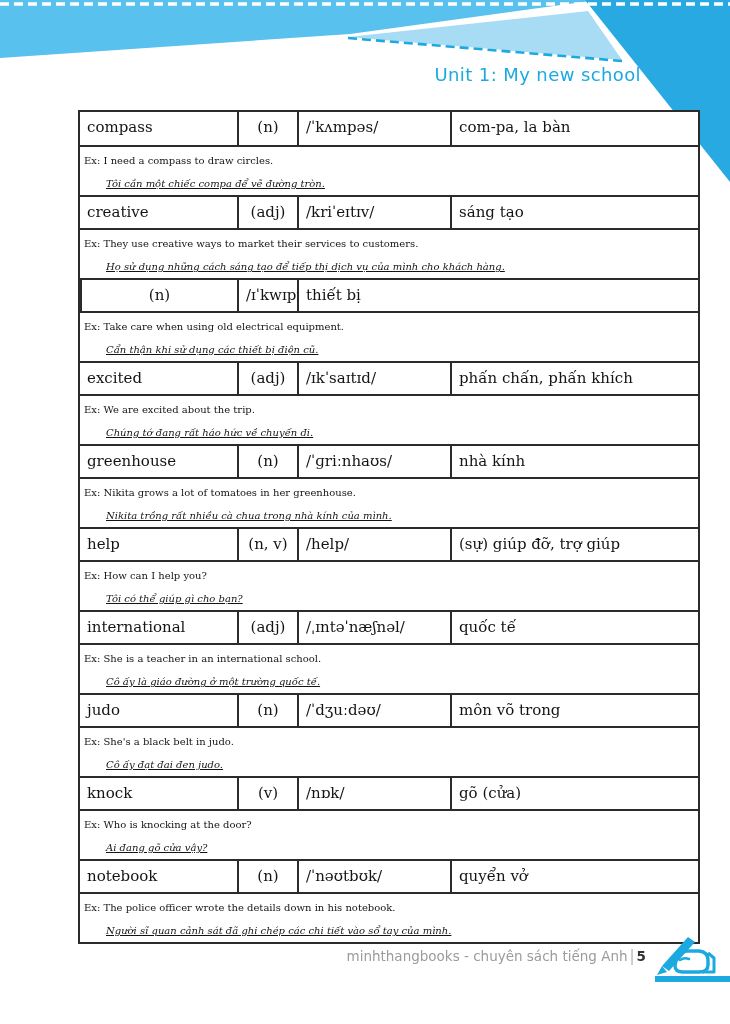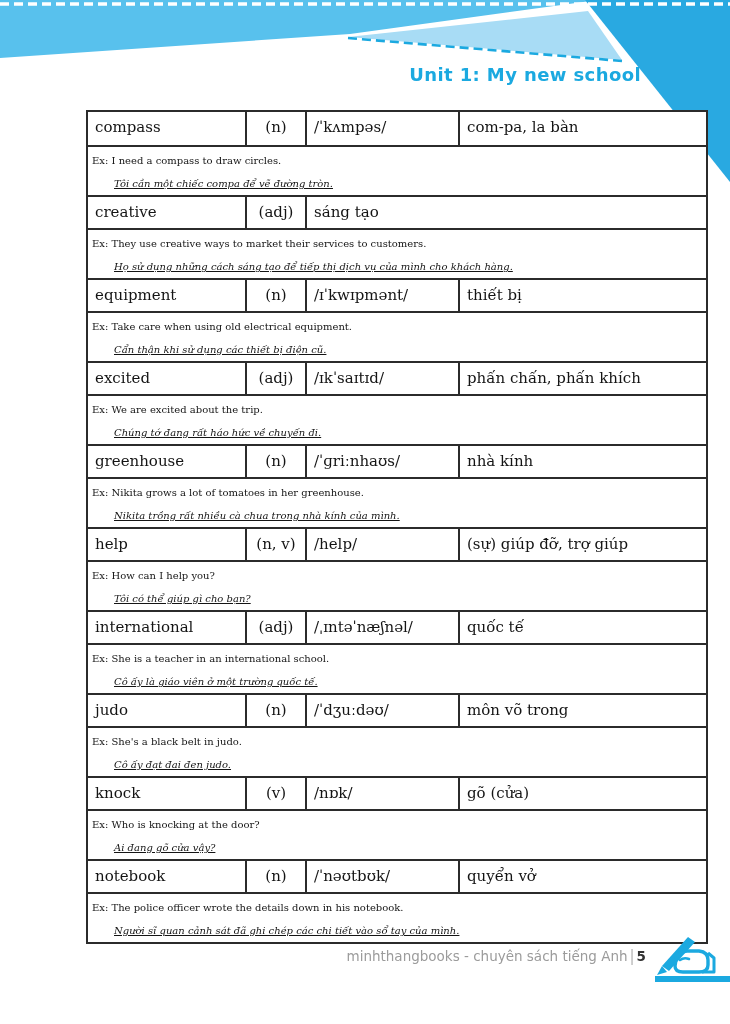--- a/index.html
+++ b/index.html
@@ -12,30 +12,29 @@
     --light-blue:#A8DCF5;
     --accent:#1BA9E0;
     --ink:#141414;
     --line:#2b2b2b;
     --gray:#9b9b9b;
   }
   .header-art{position:absolute;left:0;top:0;width:730px;height:320px;pointer-events:none;}
   .unit-title{
     position:absolute;top:64px;right:89px;
     font-family:"DejaVu Sans", sans-serif;
-    font-weight:bold;font-size:18px;letter-spacing:.4px;
+    font-weight:normal;font-size:18px;letter-spacing:.4px;
     color:var(--accent);
   }
   .vtable{
     position:absolute;left:78px;top:110px;width:622px;
     border:2px solid var(--line);
     box-sizing:border-box;
     background:#fff;
     color:var(--ink);
-    margin-left:8px;
   }
   .vrow{display:grid;grid-template-columns:157px 60px 153px 1fr;height:33px;box-sizing:border-box;}
   .vrow + .vrow, .vrow + .exrow, .exrow + .vrow{border-top:2px solid var(--line);}
   .vcell{
     font-size:15px;line-height:31px;padding-left:7px;
     white-space:nowrap;overflow:hidden;box-sizing:border-box;
   }
   .vcell.pos{text-align:center;padding-left:0;border-left:2px solid var(--line);}
   .vcell.ipa{border-left:2px solid var(--line);}
   .vcell.meaning{border-left:2px solid var(--line);}
@@ -77,31 +76,31 @@
     <div class="exrow">
     <div class="exline en">
       <span class="ex-label">Ex: </span>
       <span>I need a compass to draw circles.</span>
     </div>
     <div class="exline vi">Tôi cần một chiếc compa để vẽ đường tròn.</div>
   </div>
     <div class="vrow">
     <div class="vcell word">creative</div>
     <div class="vcell pos">(adj)</div>
+    <div class="vcell ipa">/kriˈeɪtɪv/</div>
     <div class="vcell meaning">sáng tạo</div>
   </div>
     <div class="exrow">
     <div class="exline en">
       <span class="ex-label">Ex: </span>
       <span>They use creative ways to market their services to customers.</span>
     </div>
     <div class="exline vi">Họ sử dụng những cách sáng tạo để tiếp thị dịch vụ của mình cho khách hàng.</div>
   </div>
     <div class="vrow">
-    <div class="vcell word">equipment</div>
     <div class="vcell pos">(n)</div>
     <div class="vcell ipa">/ɪˈkwɪpmənt/</div>
     <div class="vcell meaning">thiết bị</div>
   </div>
     <div class="exrow">
     <div class="exline en">
       <span class="ex-label">Ex: </span>
       <span>Take care when using old electrical equipment.</span>
     </div>
     <div class="exline vi">Cẩn thận khi sử dụng các thiết bị điện cũ.</div>
@@ -149,21 +148,21 @@
     <div class="vcell word">international</div>
     <div class="vcell pos">(adj)</div>
     <div class="vcell ipa">/ˌɪntəˈnæʃnəl/</div>
     <div class="vcell meaning">quốc tế</div>
   </div>
     <div class="exrow">
     <div class="exline en">
       <span class="ex-label">Ex: </span>
       <span>She is a teacher in an international school.</span>
     </div>
-    <div class="exline vi">Cô ấy là giáo viên ở một trường quốc tế.</div>
+    <div class="exline vi">Cô ấy là giáo đường ở một trường quốc tế.</div>
   </div>
     <div class="vrow">
     <div class="vcell word">judo</div>
     <div class="vcell pos">(n)</div>
     <div class="vcell ipa">/ˈdʒuːdəʊ/</div>
     <div class="vcell meaning">môn võ trong</div>
   </div>
     <div class="exrow">
     <div class="exline en">
       <span class="ex-label">Ex: </span>

